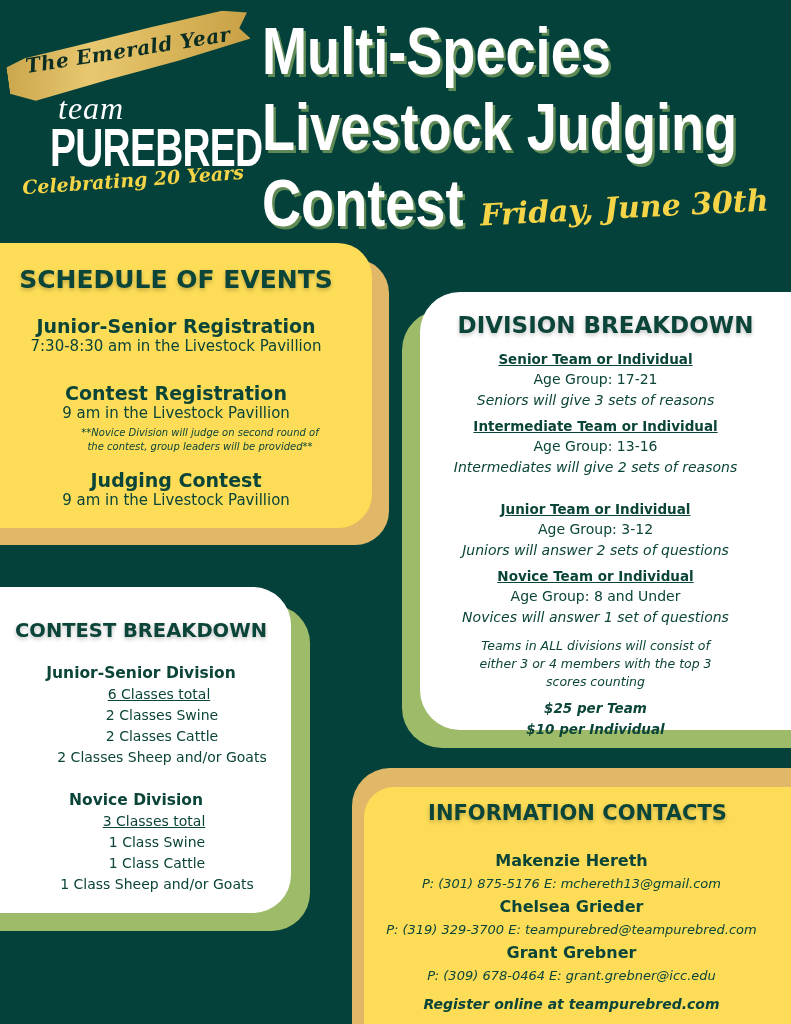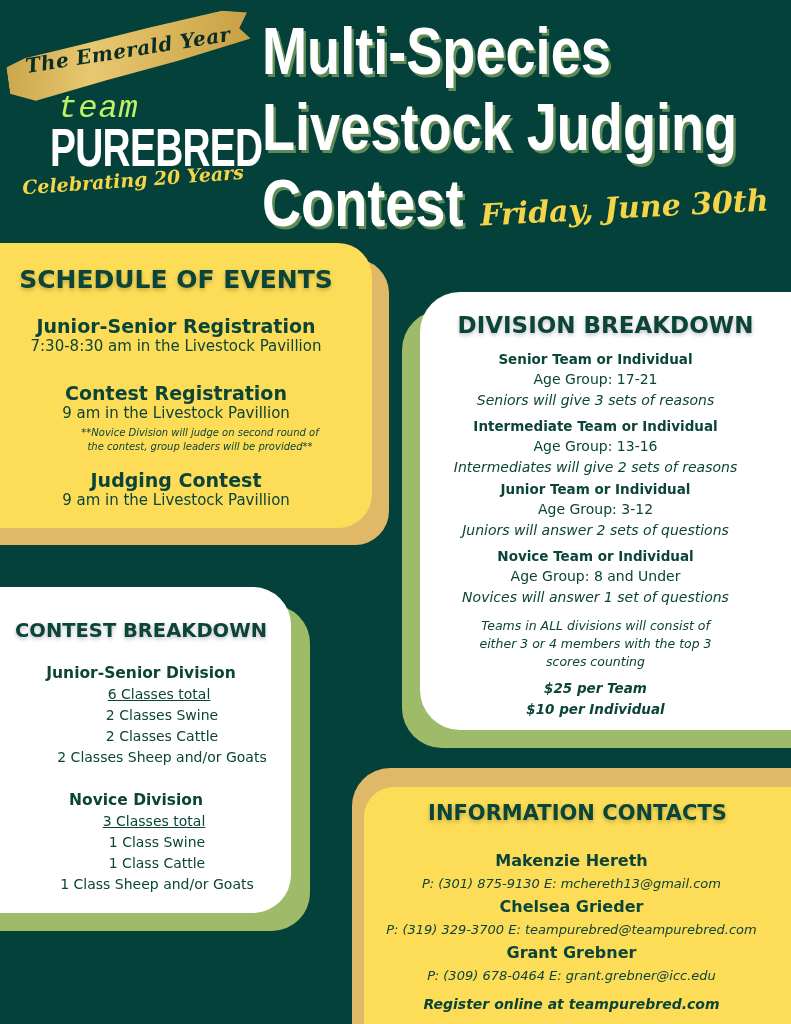--- a/index.html
+++ b/index.html
@@ -17,22 +17,22 @@
     transform: rotate(-8deg);
     clip-path: polygon(0 40%, 8% 30%, 30% 22%, 60% 10%, 90% 0, 100% 8%, 96% 30%, 100% 48%, 70% 66%, 40% 80%, 10% 96%, 0 80%);
   }
   .emerald {
     left: 8px; top: 38px; width: 240px; text-align: center;
     transform: rotate(-9deg);
     font-family: "DejaVu Serif", serif; font-style: italic; font-weight: bold;
     font-size: 20px; color: #0b2e24; letter-spacing: 0.5px;
   }
   .team-script {
-    left: 58px; top: 90px; font-family: Liberation Mono, monospace; font-style: italic;
-    font-size: 32px; color: #bef264; letter-spacing: 1px;
+    left: 58px; top: 90px; font-family: Liberation Serif, serif; font-style: italic;
+    font-size: 32px; color: #ffffff; letter-spacing: 1px;
   }
   .purebred {
     left: 50px; top: 116px; width: 190px; text-align: center;
     font-family: "Liberation Sans", sans-serif; font-weight: bold; font-size: 54px;
     color: #ffffff; transform: scaleX(0.72); transform-origin: left top; letter-spacing: -1px;
     width: 270px; text-align: left;
   }
   .celebrating {
     left: 22px; top: 168px; width: 240px;
     font-family: "DejaVu Serif", serif; font-style: italic; font-weight: bold;
@@ -54,21 +54,21 @@
   .fill-yellow { background: #fddd57; }
   .fill-white { background: #ffffff; }
   .box-title {
     font-family: "DejaVu Sans", sans-serif; font-weight: bold; color: #0b4438;
     text-shadow: 0 2px 4px rgba(0,0,0,0.25); text-align: center; white-space: nowrap;
   }
   .center { text-align: center; }
   .h-event { font-weight: bold; font-size: 19px; line-height: 22px; }
   .t-event { font-size: 15px; line-height: 19px; }
   .t-note { font-size: 10px; font-style: italic; line-height: 14px; margin-left: 48px; }
-  .div-head { font-weight: bold; font-size: 13.5px; line-height: 19px; }
+  .div-head { font-weight: bold; font-size: 13.5px; text-decoration: underline; line-height: 19px; }
   .div-text { font-size: 14px; line-height: 21px; }
   .div-italic { font-size: 14px; font-style: italic; line-height: 21px; }
   .cb-head { font-weight: bold; font-size: 15.5px; line-height: 22px; }
   .cb-under { font-size: 14px; text-decoration: underline; line-height: 21px; margin-left: 36px; }
   .cb-item { font-size: 14px; line-height: 21px; padding-left: 42px; }
   .ic-name { font-weight: bold; font-size: 16px; line-height: 23px; }
   .ic-line { font-size: 13px; font-style: italic; line-height: 23px; white-space: nowrap; }
   .ic-reg { font-weight: bold; font-style: italic; font-size: 14px; }
 </style>
 </head>
@@ -111,21 +111,21 @@
     <div>
       <div class="div-head">Senior Team or Individual</div>
       <div class="div-text">Age Group: 17-21</div>
       <div class="div-italic">Seniors will give 3 sets of reasons</div>
     </div>
     <div style="margin-top:6px">
       <div class="div-head">Intermediate Team or Individual</div>
       <div class="div-text">Age Group: 13-16</div>
       <div class="div-italic">Intermediates will give 2 sets of reasons</div>
     </div>
-    <div style="margin-top:2px">
+    <div style="margin-top:22px">
       <div class="div-head">Junior Team or Individual</div>
       <div class="div-text">Age Group: 3-12</div>
       <div class="div-italic">Juniors will answer 2 sets of questions</div>
     </div>
     <div style="margin-top:6px">
       <div class="div-head">Novice Team or Individual</div>
       <div class="div-text">Age Group: 8 and Under</div>
       <div class="div-italic">Novices will answer 1 set of questions</div>
     </div>
     <div style="margin-top:9px;font-size:12.5px;font-style:italic;line-height:18px;">
@@ -157,20 +157,20 @@
     <div class="cb-item">1 Class Cattle</div>
     <div class="cb-item">1 Class Sheep and/or Goats</div>
   </div>
 </section>
 
 <div class="abs shadow-tan" style="left:352px;top:768px;width:439px;height:256px;border-radius:38px 0 0 0;"></div>
 <section class="abs fill-yellow" style="left:364px;top:787px;width:427px;height:237px;border-radius:30px 0 0 0;">
   <div class="box-title abs" style="left:0;width:427px;top:14px;font-size:21px;">INFORMATION CONTACTS</div>
   <div class="abs center" style="left:-12px;width:439px;top:62px;">
     <div class="ic-name">Makenzie Hereth</div>
-    <div class="ic-line">P: (301) 875-9130 E: mchereth13@gmail.com</div>
+    <div class="ic-line">P: (301) 875-5176 E: mchereth13@gmail.com</div>
     <div class="ic-name">Chelsea Grieder</div>
     <div class="ic-line">P: (319) 329-3700 E: teampurebred@teampurebred.com</div>
     <div class="ic-name">Grant Grebner</div>
     <div class="ic-line">P: (309) 678-0464 E: grant.grebner@icc.edu</div>
     <div class="ic-reg" style="margin-top:9px">Register online at teampurebred.com</div>
   </div>
 </section>
 
 </body></html>

